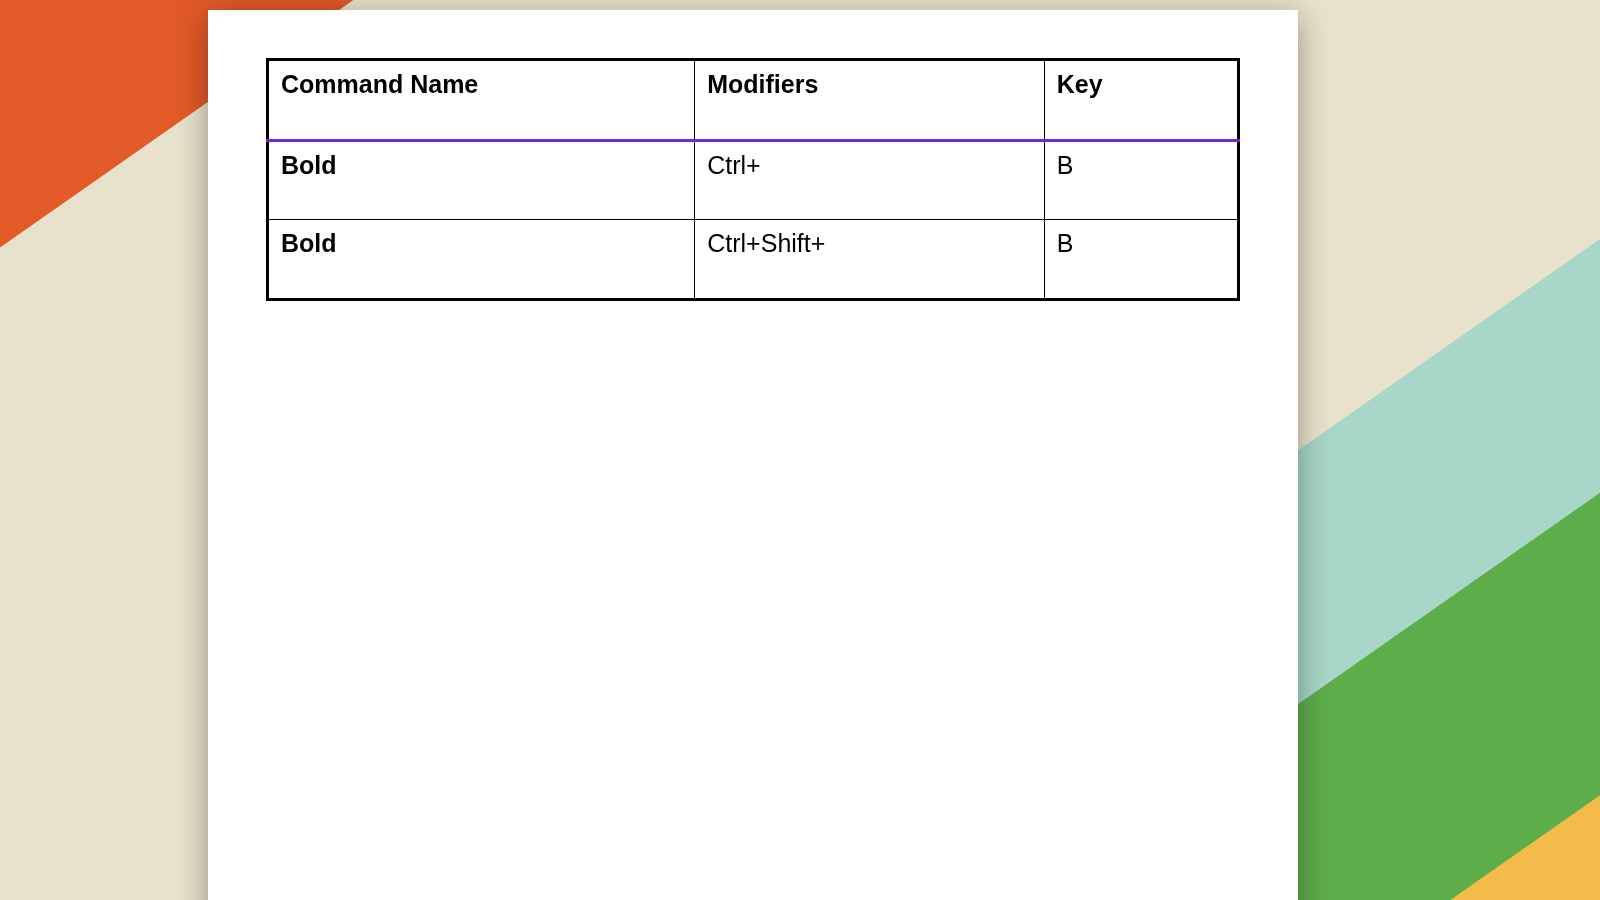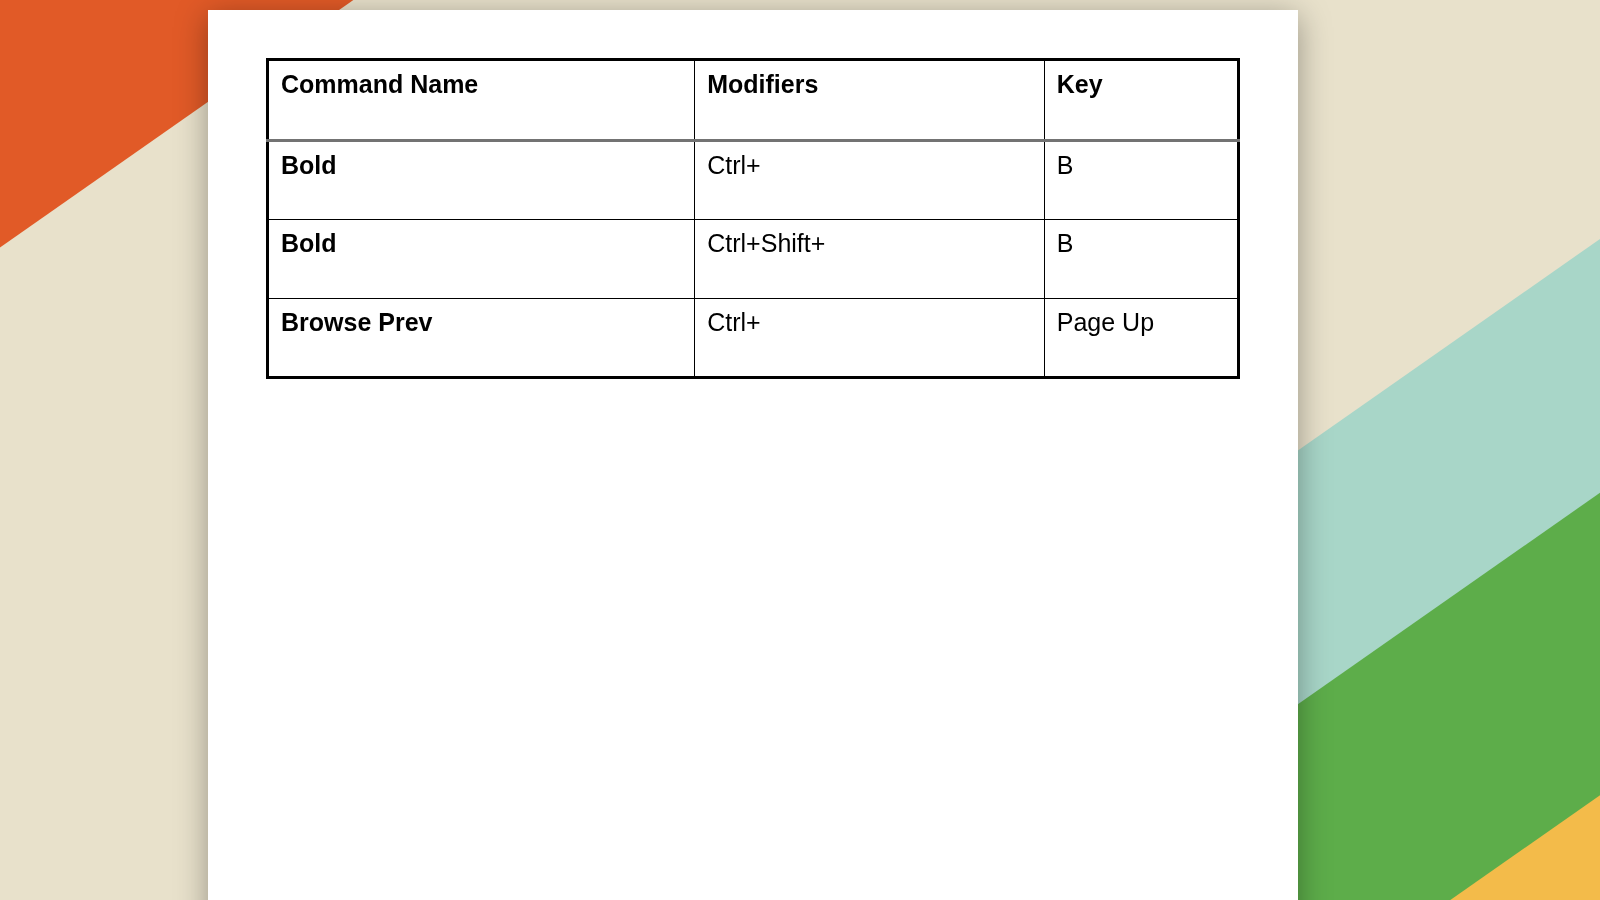--- a/index.html
+++ b/index.html
@@ -55,21 +55,21 @@
     table.shortcuts td {
       border: 1px solid #000;
       padding: 10px 12px 40px 12px;
       text-align: left;
       vertical-align: top;
       font-size: 25px;
       line-height: 1.1;
     }
     table.shortcuts th {
       font-weight: 700;
-      border-bottom: 3px solid #737373;
+      border-bottom: 3px solid #6d28d9;
     }
     table.shortcuts td:first-child { font-weight: 700; }
     table.shortcuts {
       border: 3px solid #000;
     }
   </style>
 </head>
 <body>
 
 <div class="bg">
@@ -99,20 +99,15 @@
       <tr>
         <td>Bold</td>
         <td>Ctrl+</td>
         <td>B</td>
       </tr>
       <tr>
         <td>Bold</td>
         <td>Ctrl+Shift+</td>
         <td>B</td>
       </tr>
-      <tr>
-        <td>Browse Prev</td>
-        <td>Ctrl+</td>
-        <td>Page Up</td>
-      </tr>
     </tbody>
   </table>
 </div>
 
 </body></html>

